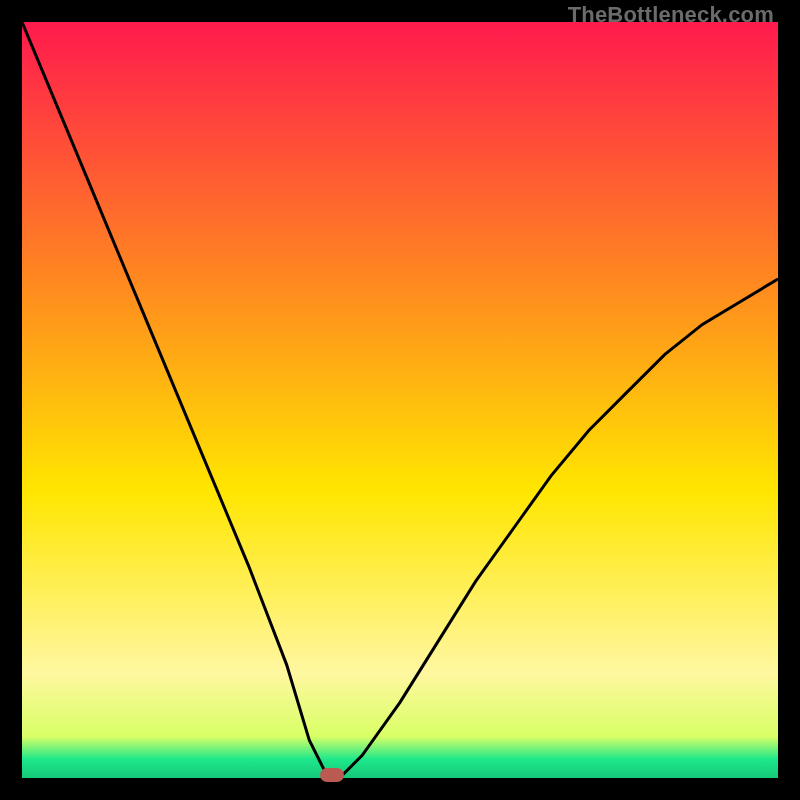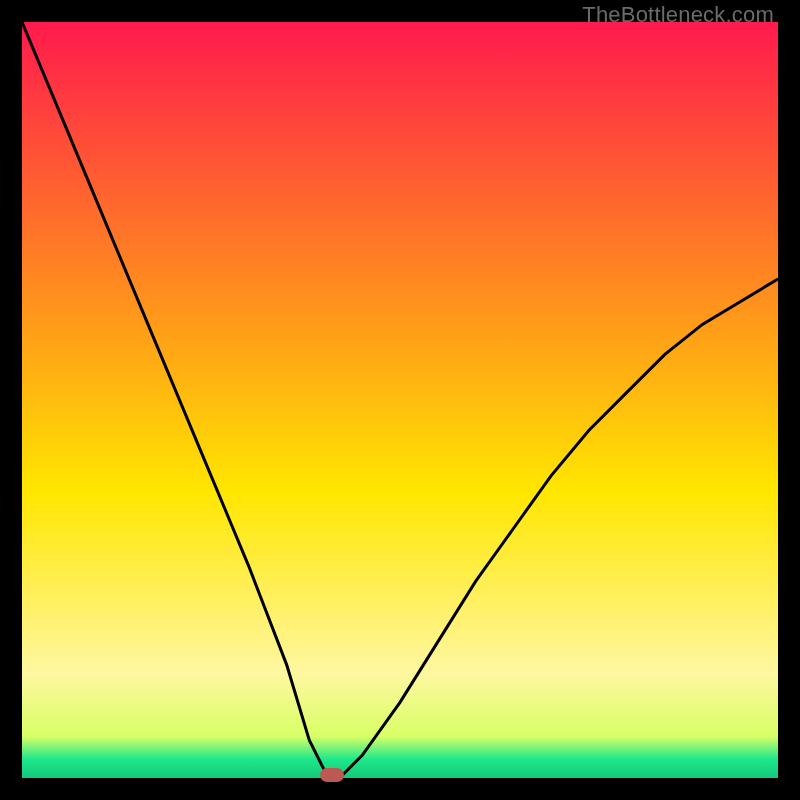--- a/index.html
+++ b/index.html
@@ -25,21 +25,21 @@
     top: 0;
     width: 756px;
     height: 756px;
   }
   .watermark {
     position: absolute;
     top: 2px;
     right: 26px;
     color: #6b6b6b;
     font-size: 22px;
-    font-weight: 400;
+    font-weight: 700;
     letter-spacing: 0.2px;
   }
   .marker {
     position: absolute;
     width: 24px;
     height: 14px;
     background: #bb5a53;
     border-radius: 7px;
   }
 </style>

